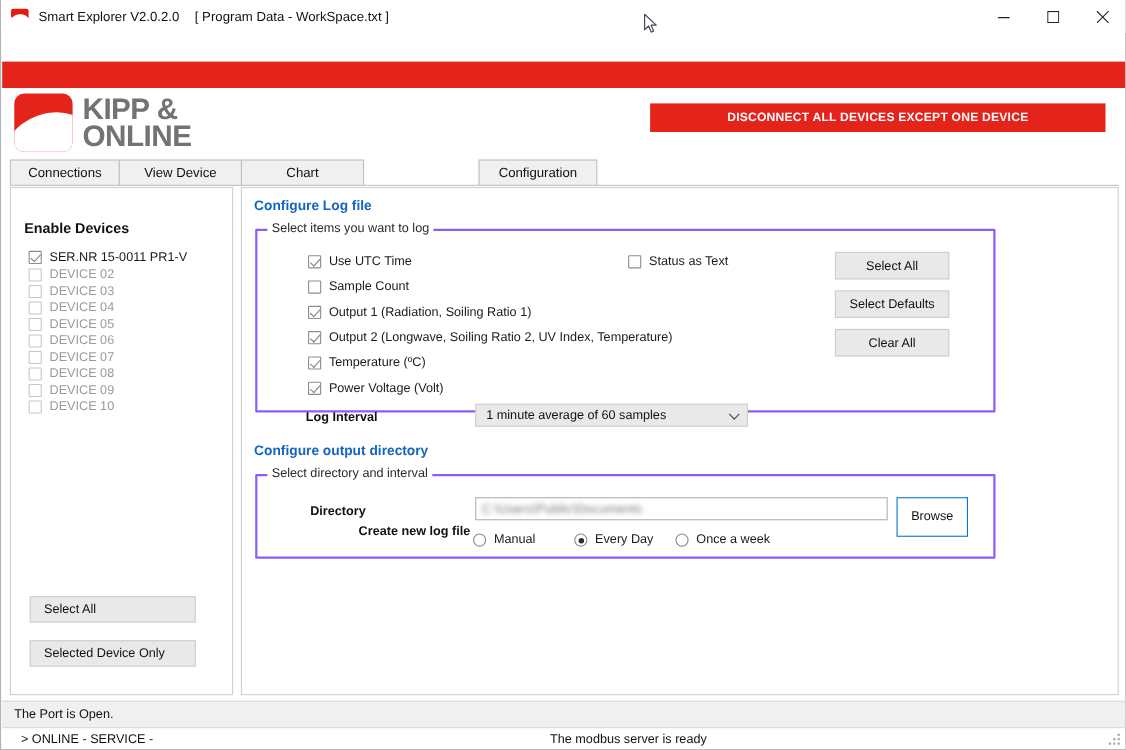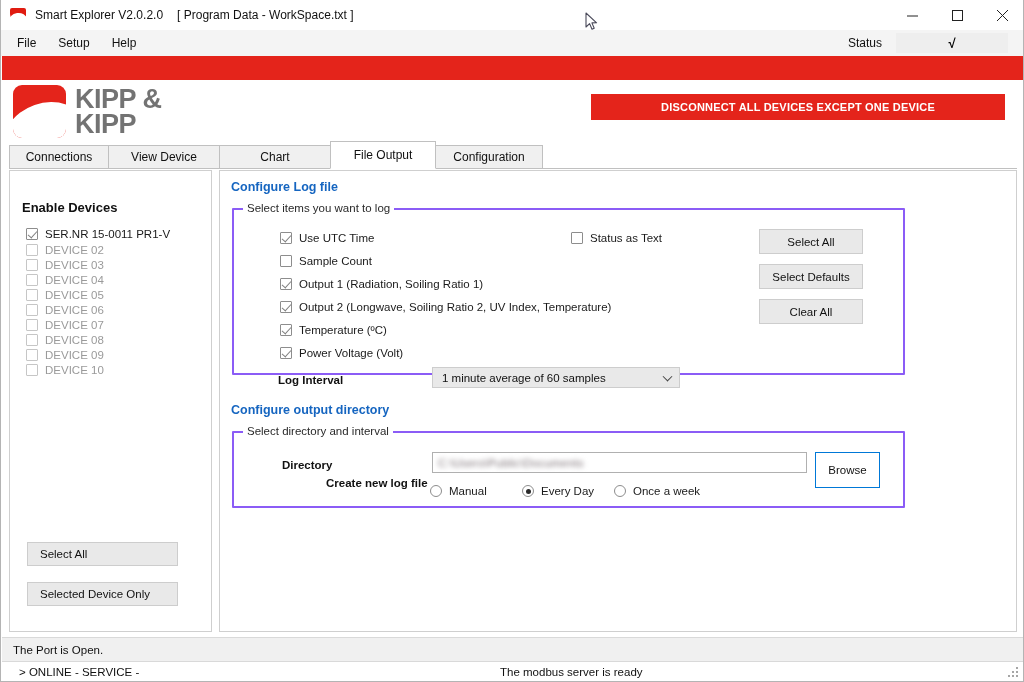--- a/index.html
+++ b/index.html
@@ -309,46 +309,38 @@
       </div>
       <div class="winbtn">
         <svg width="11" height="11" viewBox="0 0 11 11">
             <line x1="0" y1="0" x2="11" y2="11" stroke="#222" stroke-width="1"></line>
             <line x1="11" y1="0" x2="0" y2="11" stroke="#222" stroke-width="1"></line>
           </svg>
       </div>
     </div>
   </div>
 
-  <div class="menubar">
-    <div class="menuitem">File</div>
-    <div class="menuitem">Setup</div>
-    <div class="menuitem">Help</div>
-    <div class="status-label">Status</div>
-    <div class="status-box">√</div>
-  </div>
 
   <div class="redstripe"></div>
 
   <div class="headerband">
     <div class="logo">
       <span class="logo-mark"></span>
       <span class="logo-text">
         <span>KIPP &amp;</span><br>
-        <span>KIPP</span>
+        <span>ONLINE</span>
       </span>
     </div>
     <div class="disconnect-banner">DISCONNECT ALL DEVICES EXCEPT ONE DEVICE</div>
   </div>
 
   <div class="tabstrip">
     <div class="tab" style="left:0px;   width:100px;">Connections</div>
     <div class="tab" style="left:99px;  width:112px;">View Device</div>
     <div class="tab" style="left:210px; width:112px;">Chart</div>
-    <div class="tab active" style="left:321px; width:106px;">File Output</div>
     <div class="tab" style="left:426px; width:108px;">Configuration</div>
   </div>
 
   <div id="left-panel" class="panel">
     <div class="panel-title">Enable Devices</div>
 
     <div class="devlist">
       <div class="devrow" style="height:16px">
         <span class="cb checked"></span>
         <span class="devlabel on">SER.NR 15-0011 PR1-V</span>

